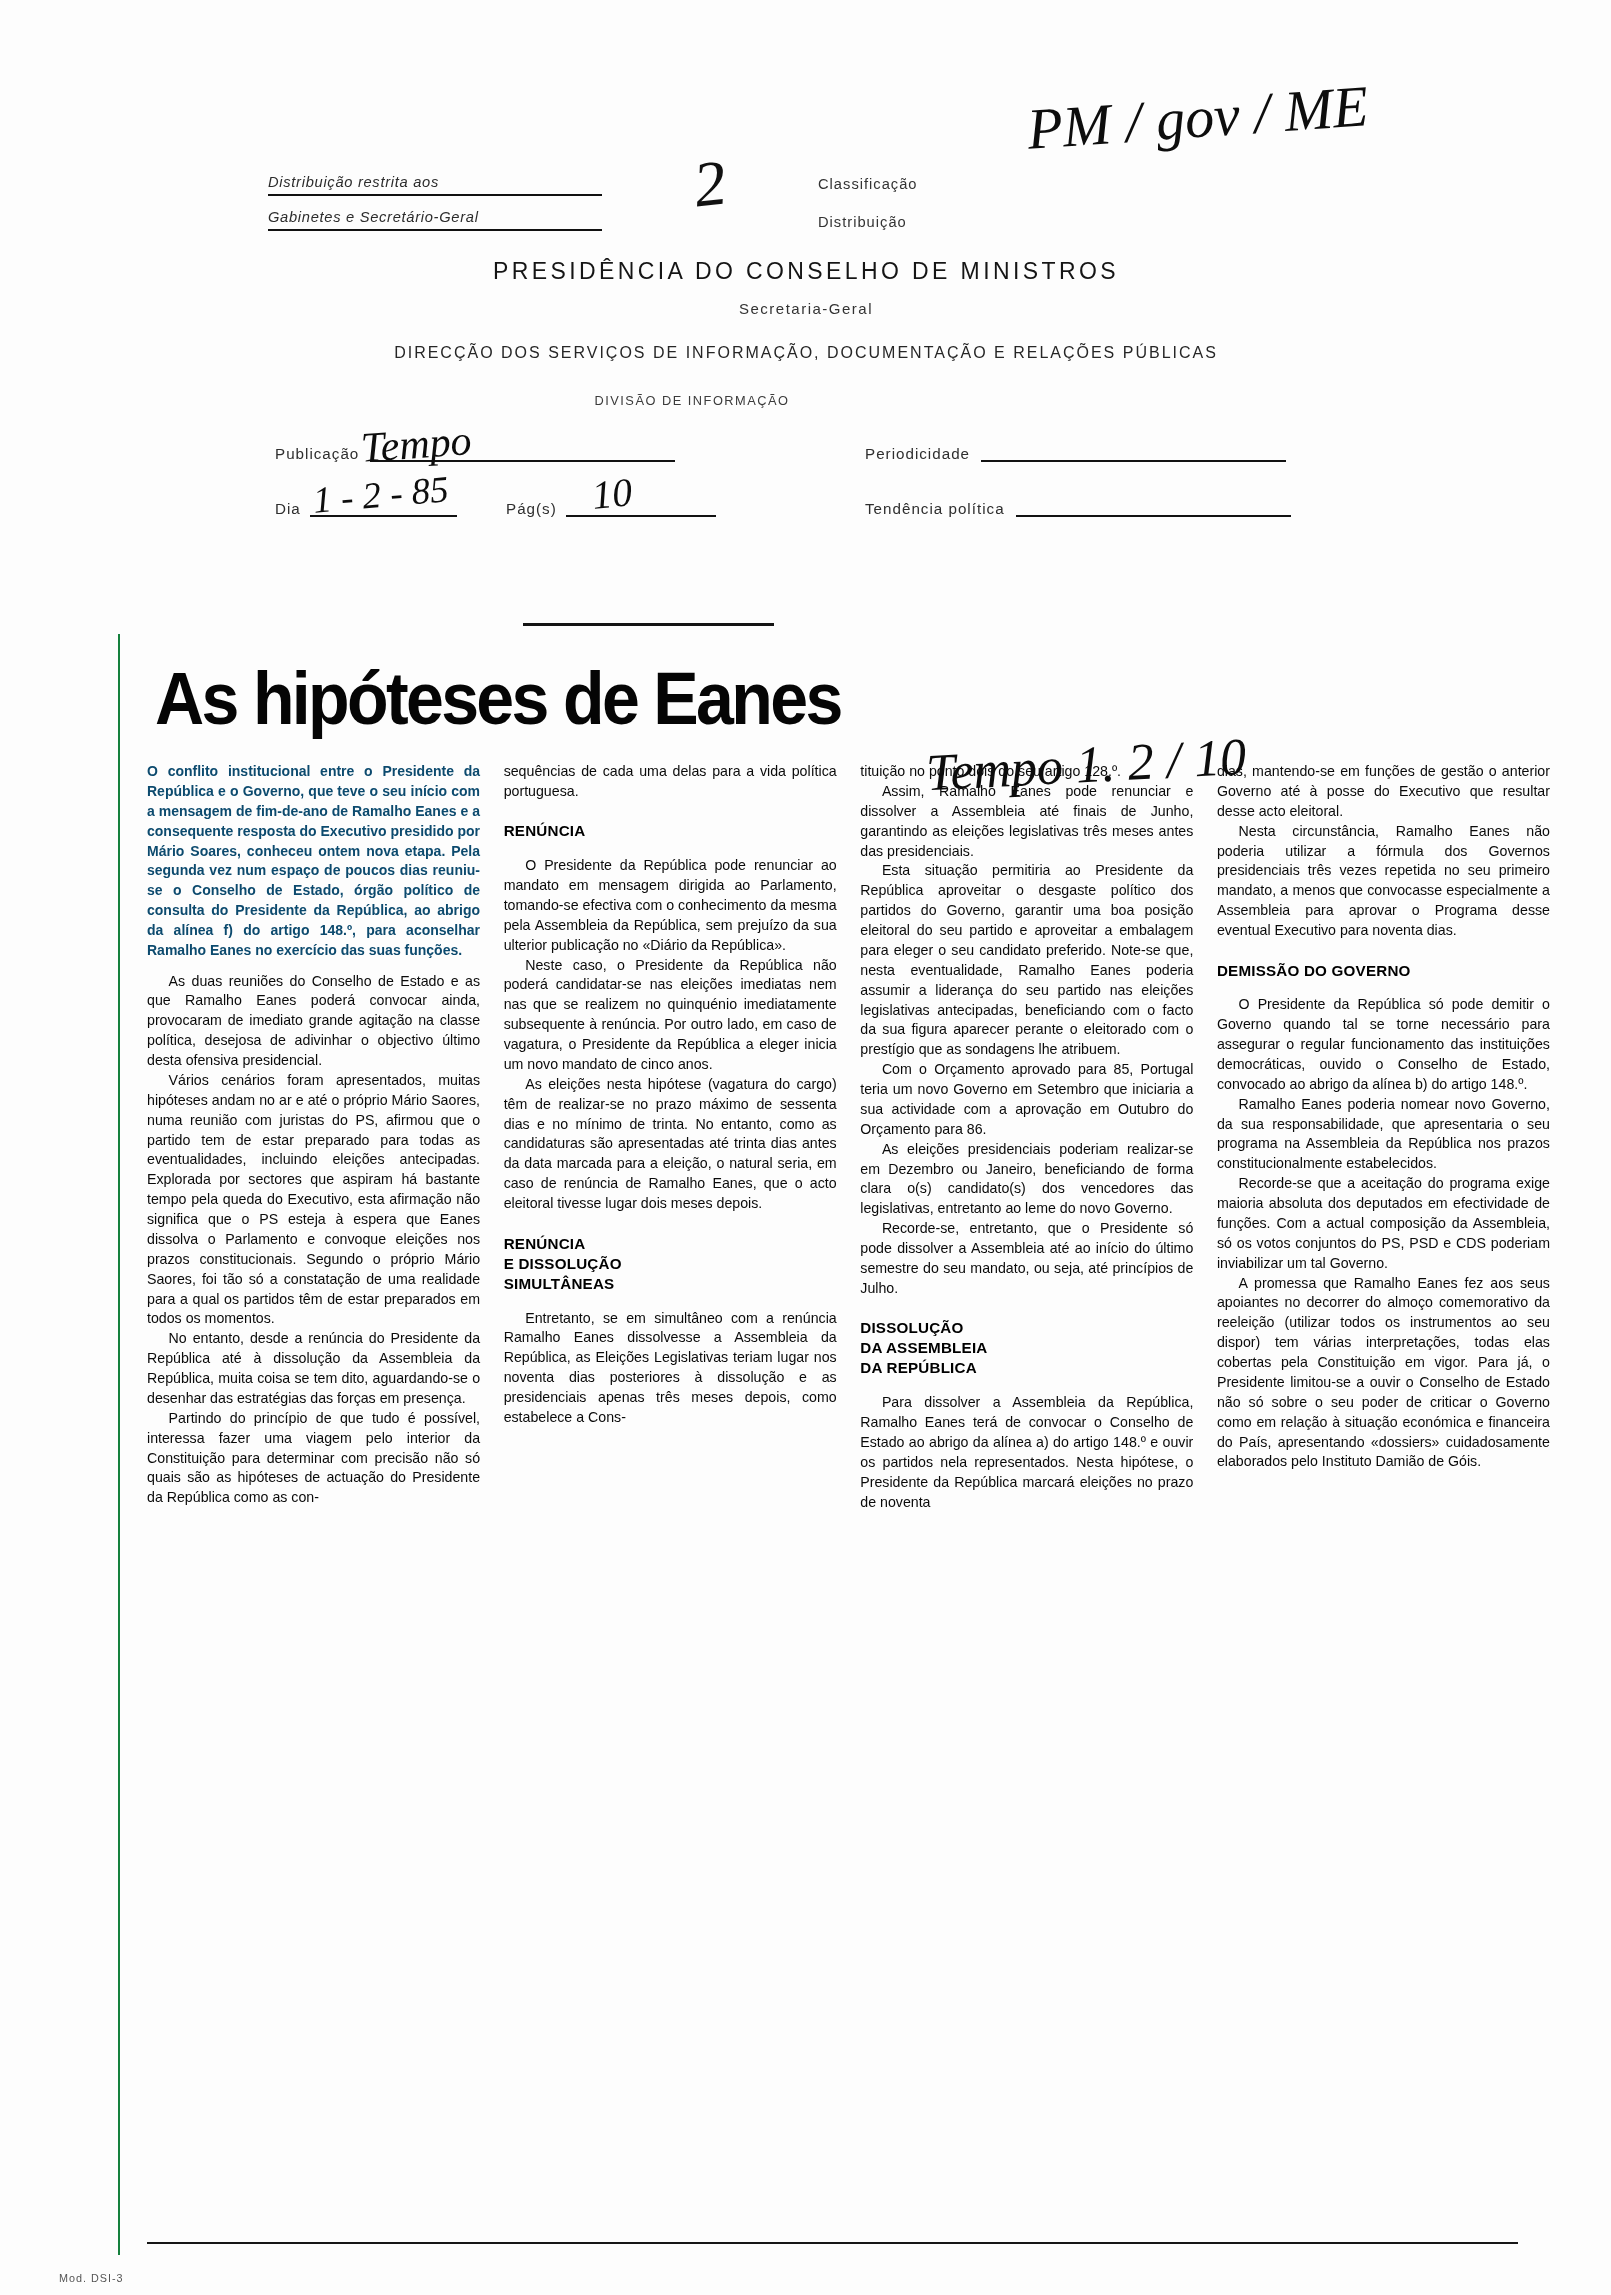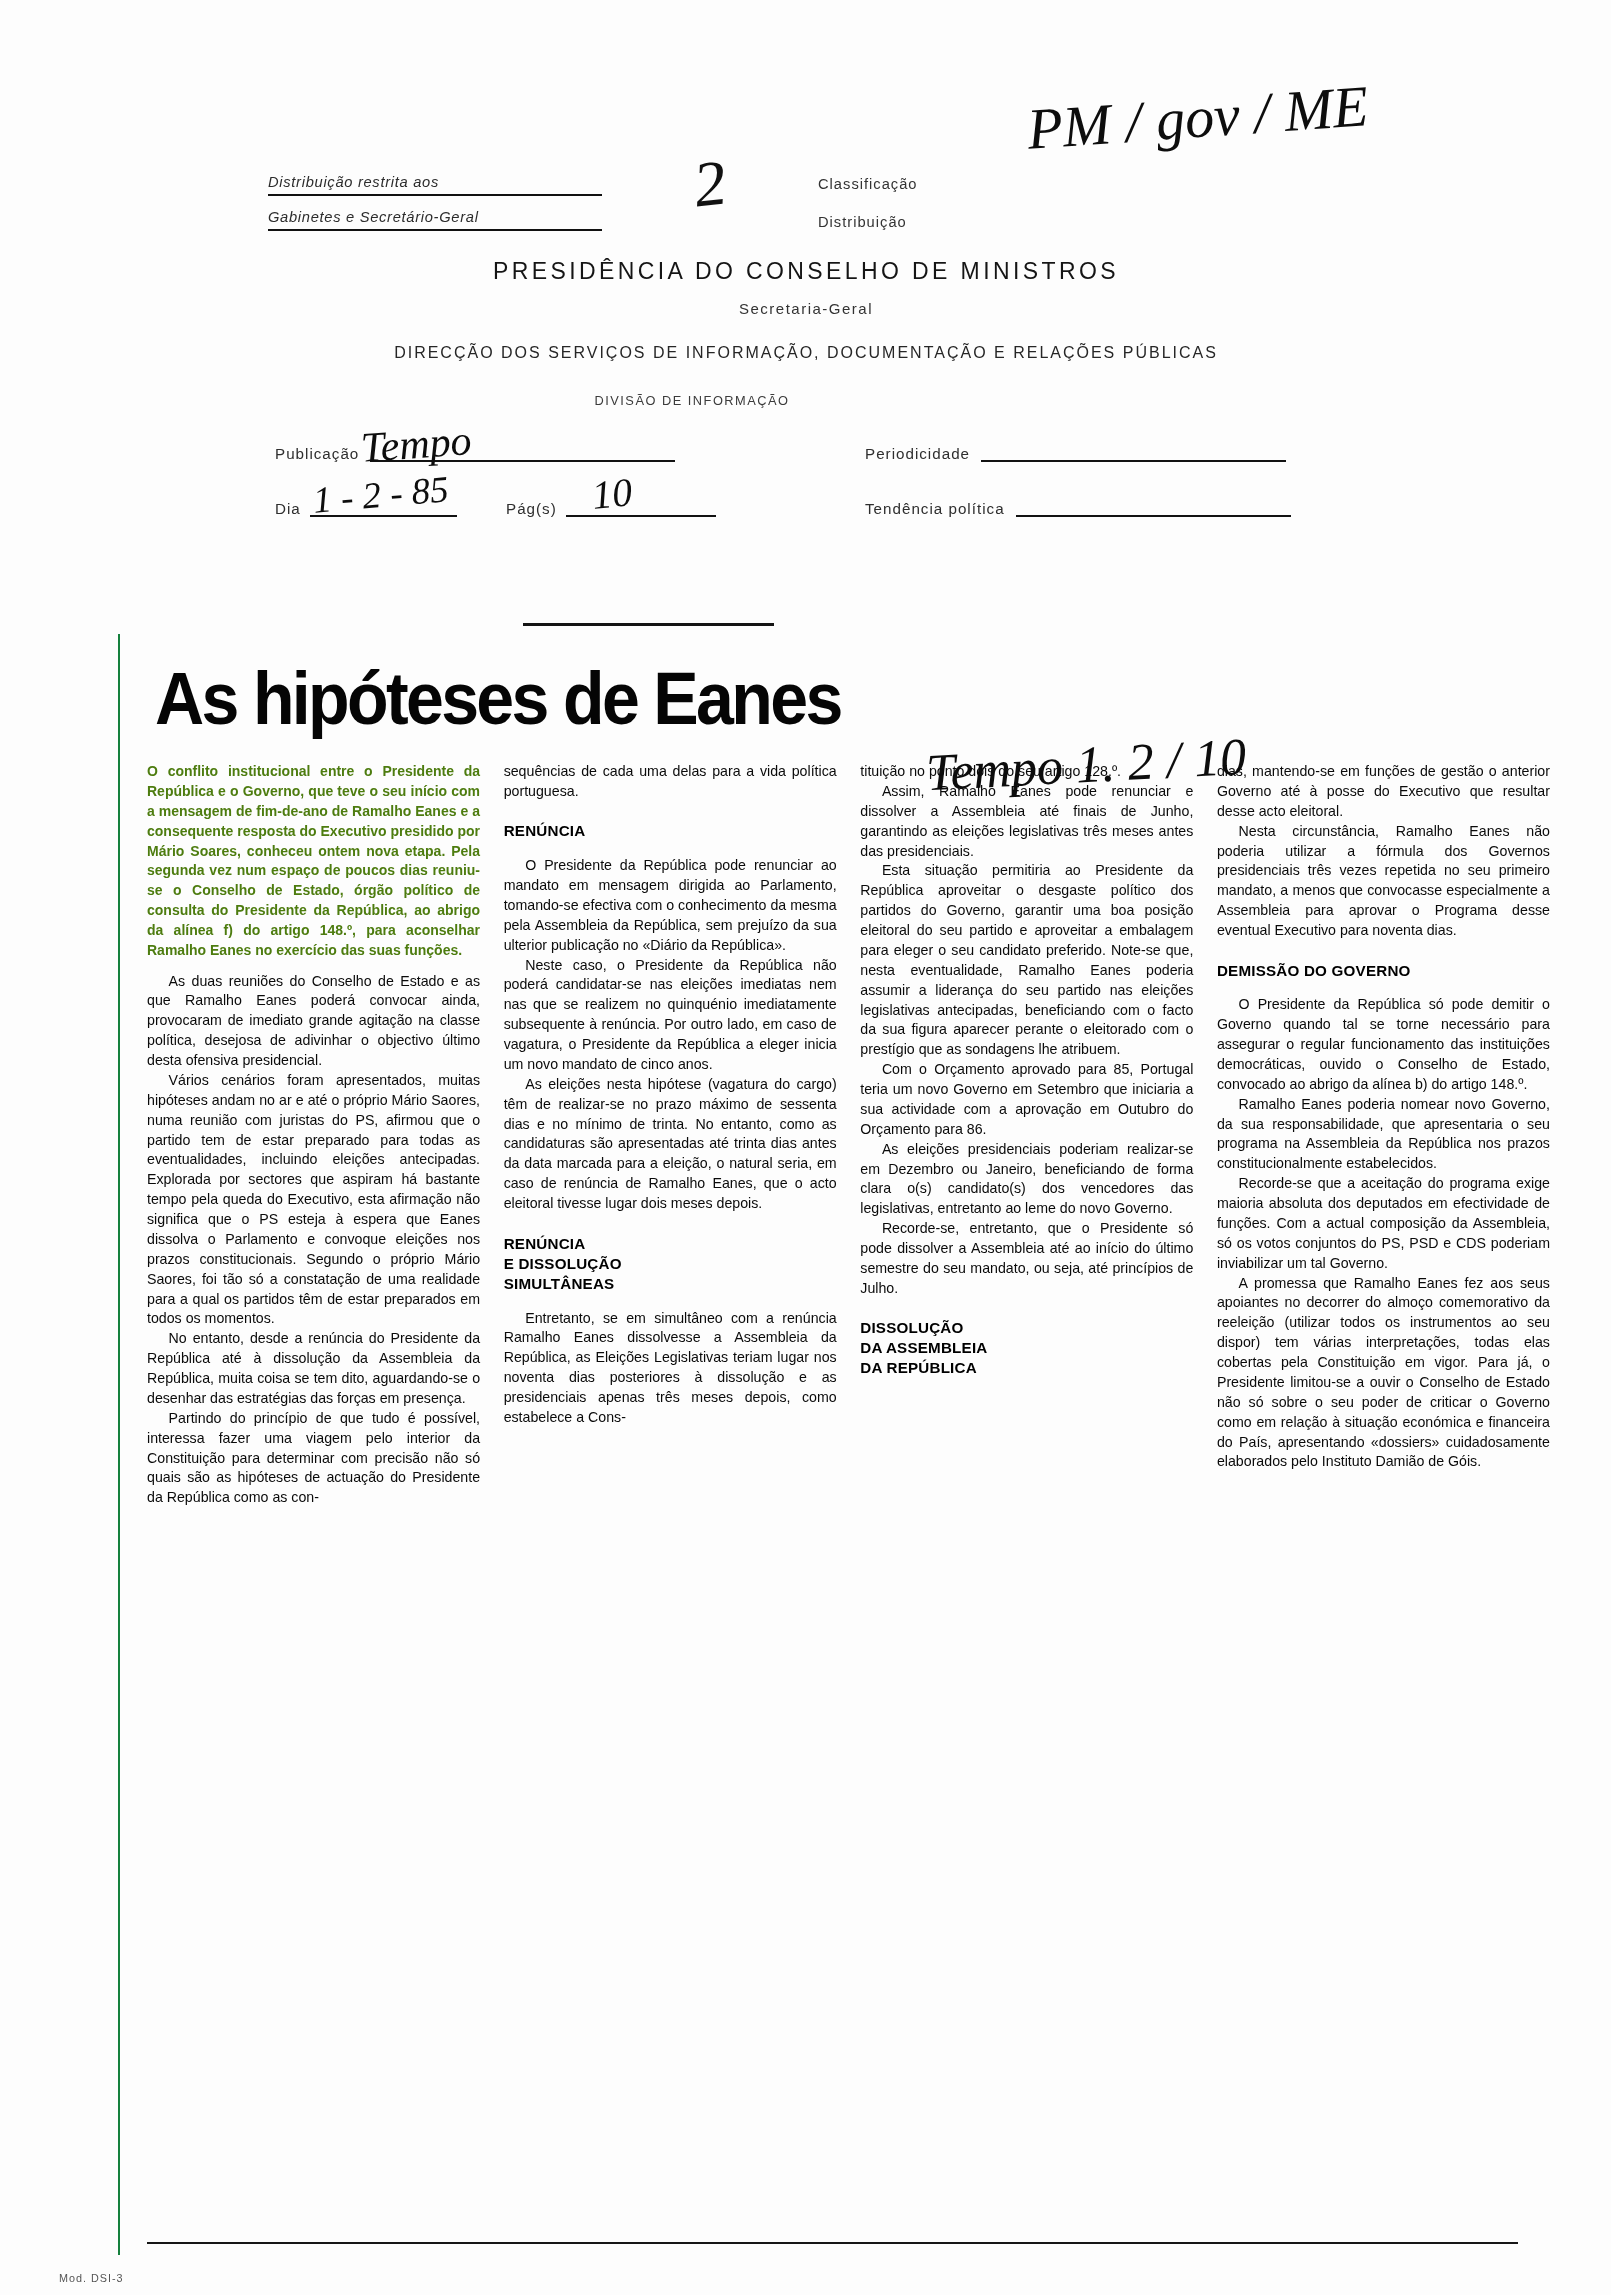--- a/index.html
+++ b/index.html
@@ -185,21 +185,21 @@
     display: flex;
     gap: 23.6px;
   }
   .col { width: 334px; }
 
   .lead {
     font-weight: bold;
     font-size: 14px;
     line-height: 1.42;
     text-align: justify;
-    color: #4d7c0f;
+    color: #0c4a6e;
     margin: 0 0 10.8px 0;
   }
 
   p.body {
     font-size: 14.2px;
     line-height: 1.40;
     text-align: justify;
     text-indent: 21.6px;
     margin: 0;
     color: #0a0a0a;
@@ -323,20 +323,21 @@
       <div class="col">
         <p class="body noind">tituição no ponto dois do seu artigo 128.º.</p>
         <p class="body">Assim, Ramalho Eanes pode renunciar e dissolver a Assembleia até finais de Junho, garantindo as eleições legislativas três meses antes das presidenciais.</p>
         <p class="body">Esta situação permitiria ao Presidente da República aproveitar o desgaste político dos partidos do Governo, garantir uma boa posição eleitoral do seu partido e aproveitar a embalagem para eleger o seu candidato preferido. Note-se que, nesta eventualidade, Ramalho Eanes poderia assumir a liderança do seu partido nas eleições legislativas antecipadas, beneficiando com o facto da sua figura aparecer perante o eleitorado com o prestígio que as sondagens lhe atribuem.</p>
         <p class="body">Com o Orçamento aprovado para 85, Portugal teria um novo Governo em Setembro que iniciaria a sua actividade com a aprovação em Outubro do Orçamento para 86.</p>
         <p class="body">As eleições presidenciais poderiam realizar-se em Dezembro ou Janeiro, beneficiando de forma clara o(s) candidato(s) dos vencedores das legislativas, entretanto ao leme do novo Governo.</p>
         <p class="body">Recorde-se, entretanto, que o Presidente só pode dissolver a Assembleia até ao início do último semestre do seu mandato, ou seja, até princípios de Julho.</p>
         <h3 class="sec">DISSOLUÇÃO
 DA ASSEMBLEIA
 DA REPÚBLICA</h3>
+        <p class="body">Para dissolver a Assembleia da República, Ramalho Eanes terá de convocar o Conselho de Estado ao abrigo da alínea a) do artigo 148.º e ouvir os partidos nela representados. Nesta hipótese, o Presidente da República marcará eleições no prazo de noventa</p>
       </div>
 
       <div class="col">
         <p class="body noind">dias, mantendo-se em funções de gestão o anterior Governo até à posse do Executivo que resultar desse acto eleitoral.</p>
         <p class="body">Nesta circunstância, Ramalho Eanes não poderia utilizar a fórmula dos Governos presidenciais três vezes repetida no seu primeiro mandato, a menos que convocasse especialmente a Assembleia para aprovar o Programa desse eventual Executivo para noventa dias.</p>
         <h3 class="sec">DEMISSÃO DO GOVERNO</h3>
         <p class="body">O Presidente da República só pode demitir o Governo quando tal se torne necessário para assegurar o regular funcionamento das instituições democráticas, ouvido o Conselho de Estado, convocado ao abrigo da alínea b) do artigo 148.º.</p>
         <p class="body">Ramalho Eanes poderia nomear novo Governo, da sua responsabilidade, que apresentaria o seu programa na Assembleia da República nos prazos constitucionalmente estabelecidos.</p>
         <p class="body">Recorde-se que a aceitação do programa exige maioria absoluta dos deputados em efectividade de funções. Com a actual composição da Assembleia, só os votos conjuntos do PS, PSD e CDS poderiam inviabilizar um tal Governo.</p>
         <p class="body">A promessa que Ramalho Eanes fez aos seus apoiantes no decorrer do almoço comemorativo da reeleição (utilizar todos os instrumentos ao seu dispor) tem várias interpretações, todas elas cobertas pela Constituição em vigor. Para já, o Presidente limitou-se a ouvir o Conselho de Estado não só sobre o seu poder de criticar o Governo como em relação à situação económica e financeira do País, apresentando «dossiers» cuidadosamente elaborados pelo Instituto Damião de Góis.</p>

